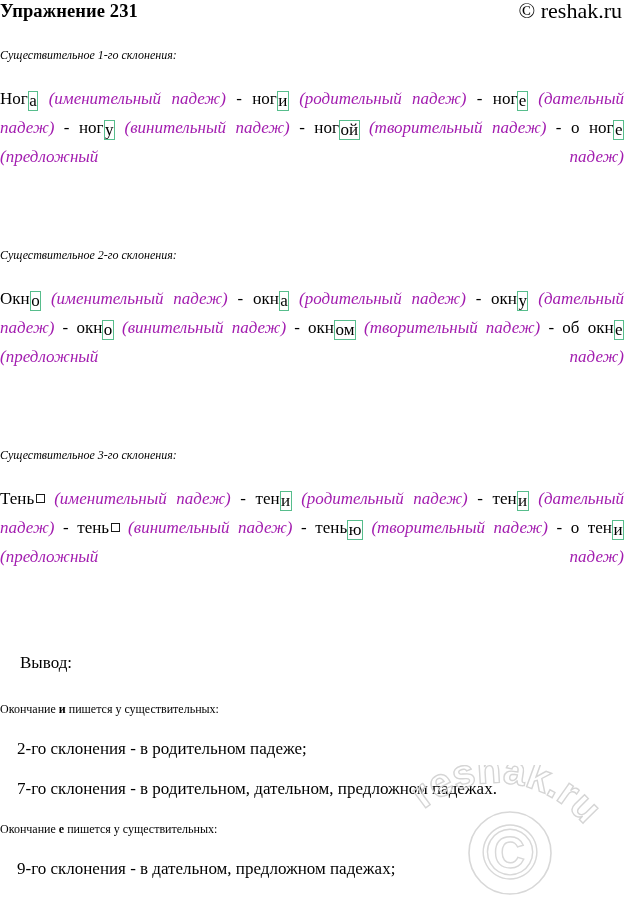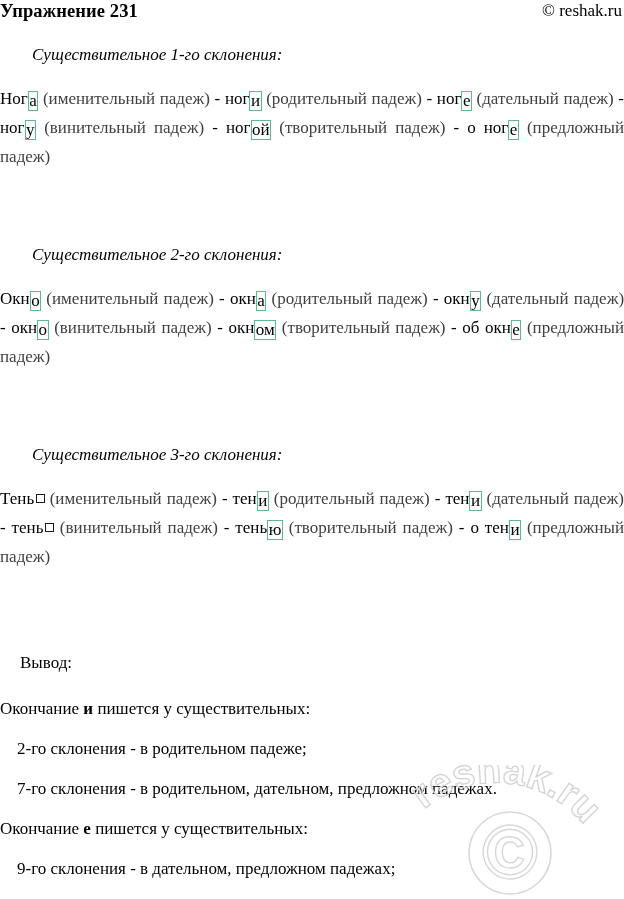--- a/index.html
+++ b/index.html
@@ -25,33 +25,32 @@
     justify-content: space-between;
   }
   .title {
     font-size: 18.5px;
     font-weight: bold;
     letter-spacing: 0.1px;
     line-height: 22px;
     white-space: nowrap;
   }
   .copyright-top {
-    font-size: 17px;
+    font-size: 22px;
     line-height: 22px;
     white-space: nowrap;
     padding-right: 2px;
   }
 
   
   .section-heading {
     font-style: italic;
-    font-size: 17px;
+    font-size: 12px;
     line-height: 22px;
     white-space: nowrap;
-    margin-left: 32px;
   }
 
   
   .decl-para {
     font-size: 17px;
     line-height: 29px;
     text-align: justify;
     text-justify: inter-word;
     width: 624px;
   }
@@ -77,32 +76,33 @@
   .zero-ending {
     display: inline-block;
     width: 9px;
     height: 9px;
     border: 1.2px solid #1a1a1a;
     margin-left: 1.5px;
     vertical-align: 1px;
   }
 
   .case-name {
-    color: #404040;
+    font-style: italic;
+    color: #a21caf;
   }
   .dash { color: #000; }
 
   
   .conclusion-label {
     font-size: 17px;
     line-height: 22px;
     margin-left: 20px;
   }
   .conclusion-rule {
-    font-size: 17px;
+    font-size: 12px;
     line-height: 22px;
   }
   .conclusion-rule b { font-weight: bold; }
   .conclusion-item {
     font-size: 17px;
     line-height: 22px;
     padding-left: 17px;
   }
 
   

